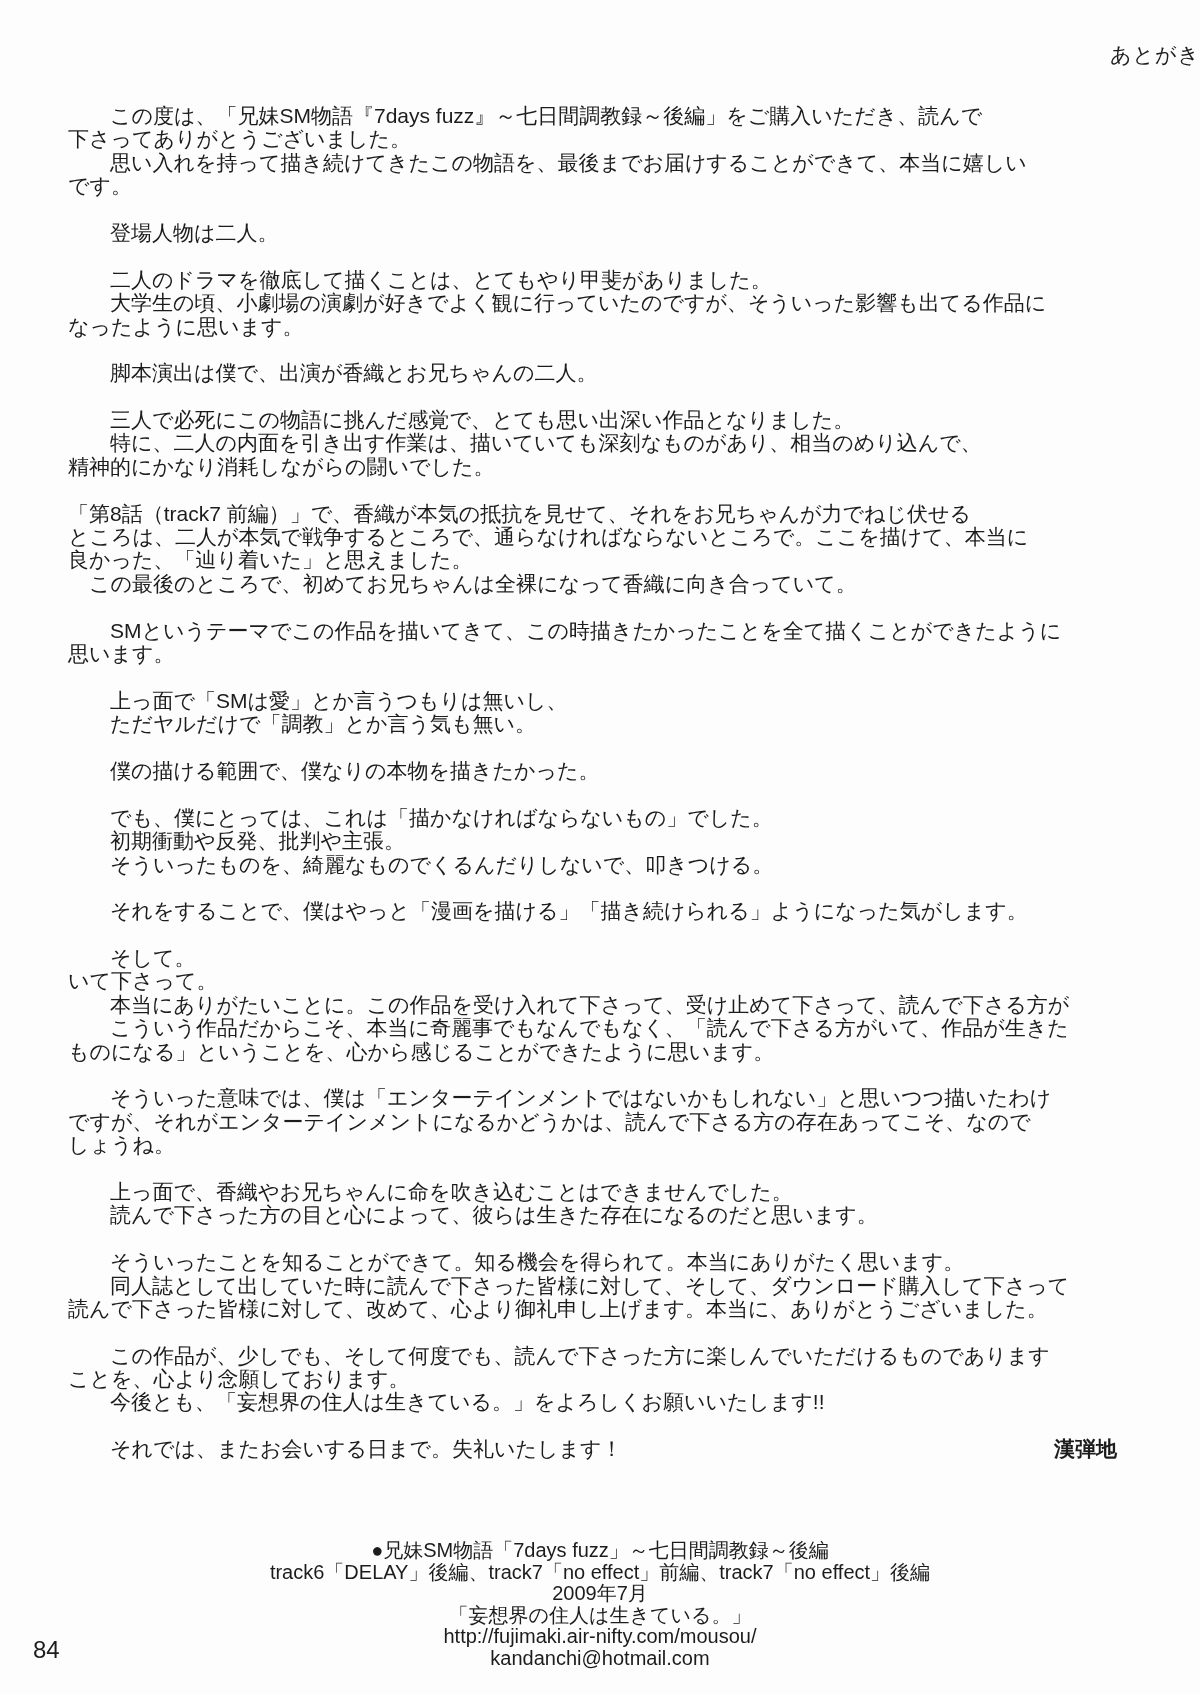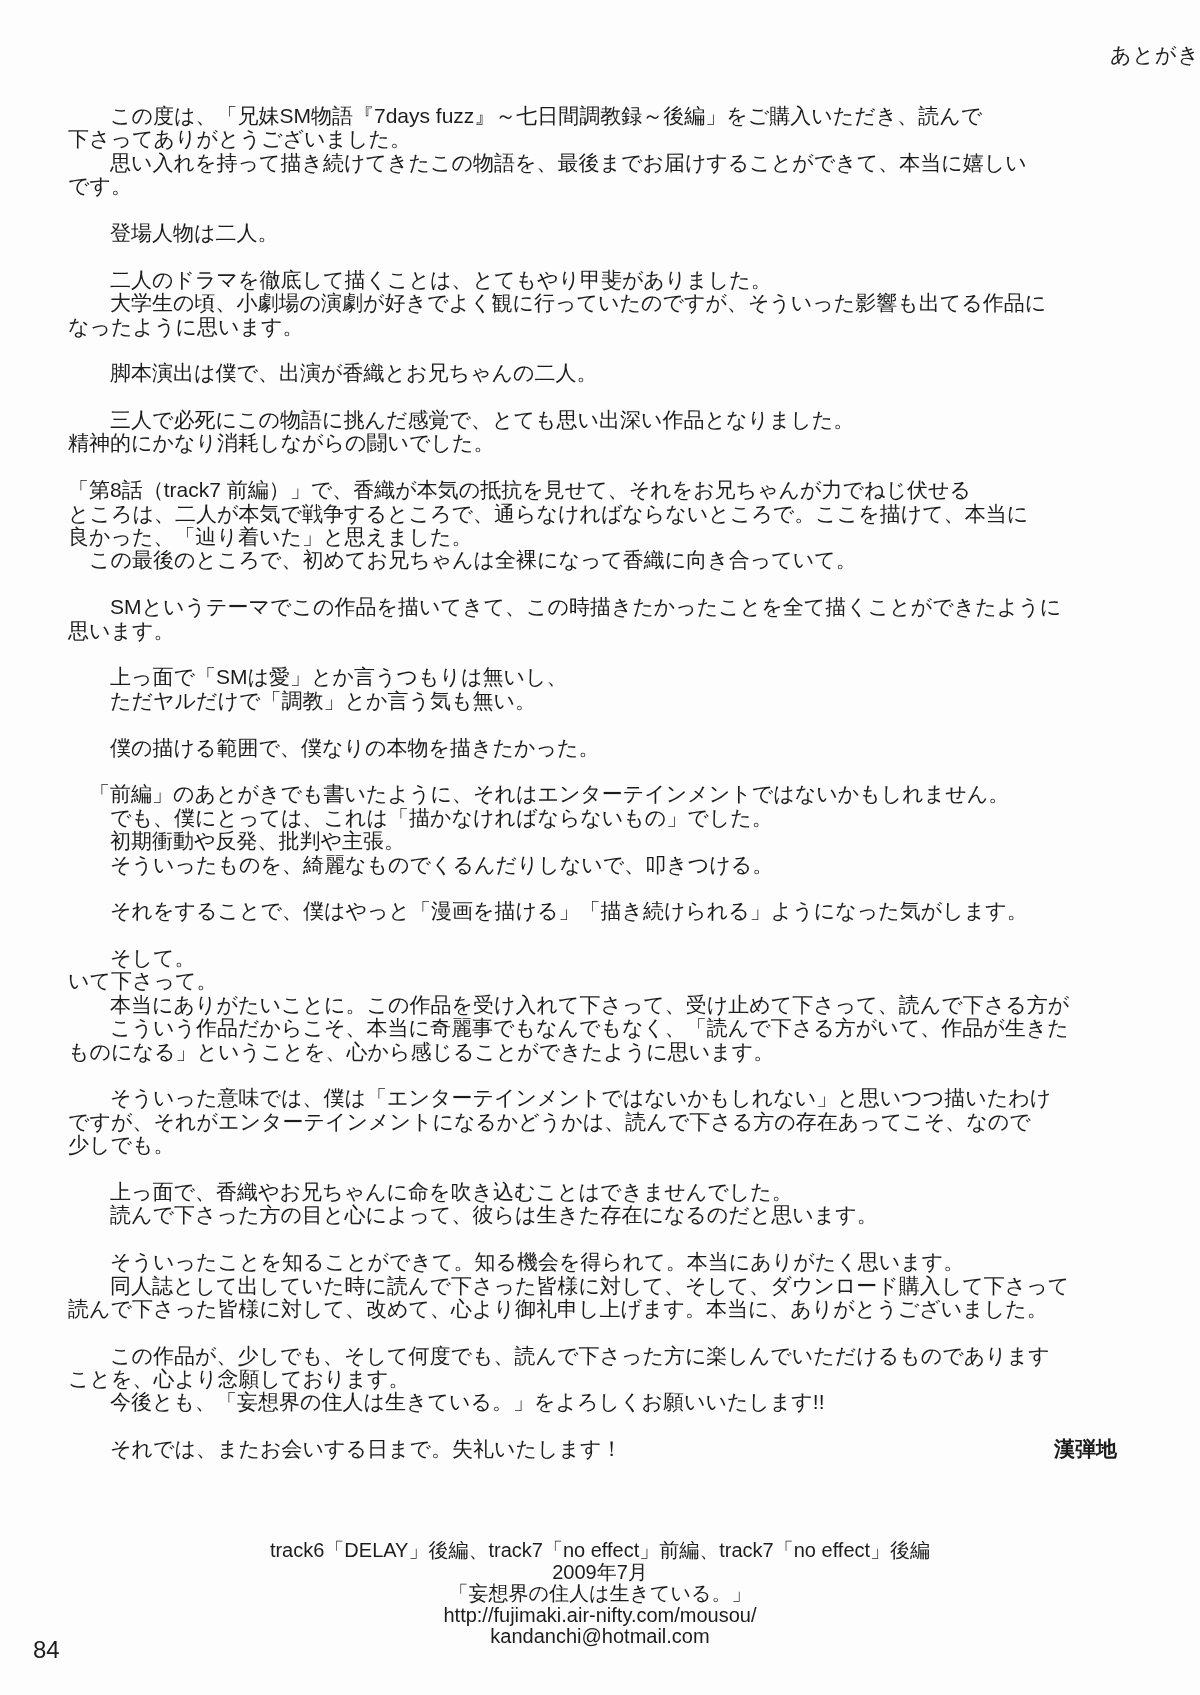--- a/index.html
+++ b/index.html
@@ -84,67 +84,68 @@
     <div class="line"></div>
     <div class="line">　　登場人物は二人。</div>
     <div class="line"></div>
     <div class="line">　　二人のドラマを徹底して描くことは、とてもやり甲斐がありました。</div>
     <div class="line">　　大学生の頃、小劇場の演劇が好きでよく観に行っていたのですが、そういった影響も出てる作品に</div>
     <div class="line">なったように思います。</div>
     <div class="line"></div>
     <div class="line">　　脚本演出は僕で、出演が香織とお兄ちゃんの二人。</div>
     <div class="line"></div>
     <div class="line">　　三人で必死にこの物語に挑んだ感覚で、とても思い出深い作品となりました。</div>
+    <div class="line">　　特に、二人の内面を引き出す作業は、描いていても深刻なものがあり、相当のめり込んで、</div>
     <div class="line">精神的にかなり消耗しながらの闘いでした。</div>
     <div class="line"></div>
     <div class="line">「第8話（track7 前編）」で、香織が本気の抵抗を見せて、それをお兄ちゃんが力でねじ伏せる</div>
     <div class="line">ところは、二人が本気で戦争するところで、通らなければならないところで。ここを描けて、本当に</div>
     <div class="line">良かった、「辿り着いた」と思えました。</div>
     <div class="line">　この最後のところで、初めてお兄ちゃんは全裸になって香織に向き合っていて。</div>
     <div class="line"></div>
     <div class="line">　　SMというテーマでこの作品を描いてきて、この時描きたかったことを全て描くことができたように</div>
     <div class="line">思います。</div>
     <div class="line"></div>
     <div class="line">　　上っ面で「SMは愛」とか言うつもりは無いし、</div>
     <div class="line">　　ただヤルだけで「調教」とか言う気も無い。</div>
     <div class="line"></div>
     <div class="line">　　僕の描ける範囲で、僕なりの本物を描きたかった。</div>
     <div class="line"></div>
-    <div class="line">　「前編」のあとがきでも書いたように、それはエンターテインメントではないかもしれません。</div>
     <div class="line">　　でも、僕にとっては、これは「描かなければならないもの」でした。</div>
     <div class="line">　　初期衝動や反発、批判や主張。</div>
     <div class="line">　　そういったものを、綺麗なものでくるんだりしないで、叩きつける。</div>
     <div class="line"></div>
     <div class="line">　　それをすることで、僕はやっと「漫画を描ける」「描き続けられる」ようになった気がします。</div>
     <div class="line"></div>
     <div class="line">　　そして。</div>
     <div class="line">いて下さって。</div>
     <div class="line">　　本当にありがたいことに。この作品を受け入れて下さって、受け止めて下さって、読んで下さる方が</div>
     <div class="line">　　こういう作品だからこそ、本当に奇麗事でもなんでもなく、「読んで下さる方がいて、作品が生きた</div>
     <div class="line">ものになる」ということを、心から感じることができたように思います。</div>
     <div class="line"></div>
     <div class="line">　　そういった意味では、僕は「エンターテインメントではないかもしれない」と思いつつ描いたわけ</div>
     <div class="line">ですが、それがエンターテインメントになるかどうかは、読んで下さる方の存在あってこそ、なので</div>
-    <div class="line">少しでも。</div>
+    <div class="line">しょうね。</div>
     <div class="line"></div>
     <div class="line">　　上っ面で、香織やお兄ちゃんに命を吹き込むことはできませんでした。</div>
     <div class="line">　　読んで下さった方の目と心によって、彼らは生きた存在になるのだと思います。</div>
     <div class="line"></div>
     <div class="line">　　そういったことを知ることができて。知る機会を得られて。本当にありがたく思います。</div>
     <div class="line">　　同人誌として出していた時に読んで下さった皆様に対して、そして、ダウンロード購入して下さって</div>
     <div class="line">読んで下さった皆様に対して、改めて、心より御礼申し上げます。本当に、ありがとうございました。</div>
     <div class="line"></div>
     <div class="line">　　この作品が、少しでも、そして何度でも、読んで下さった方に楽しんでいただけるものであります</div>
     <div class="line">ことを、心より念願しております。</div>
     <div class="line">　　今後とも、「妄想界の住人は生きている。」をよろしくお願いいたします!!</div>
     <div class="line"></div>
     <div class="closing-row"><span>　　それでは、またお会いする日まで。失礼いたします！</span><span class="author">漢弾地</span></div>
   </div>
 
 <div class="page-number">84</div>
 
 <div class="colophon">
+<div class="colophon-line">●兄妹SM物語「7days fuzz」～七日間調教録～後編</div>
     <div class="colophon-line">track6「DELAY」後編、track7「no effect」前編、track7「no effect」後編</div>
     <div class="colophon-line">2009年7月</div>
     <div class="colophon-line">「妄想界の住人は生きている。」</div>
     <div class="colophon-line">http://fujimaki.air-nifty.com/mousou/</div>
     <div class="colophon-line">kandanchi@hotmail.com</div>
   </div>
 
 </body></html>

